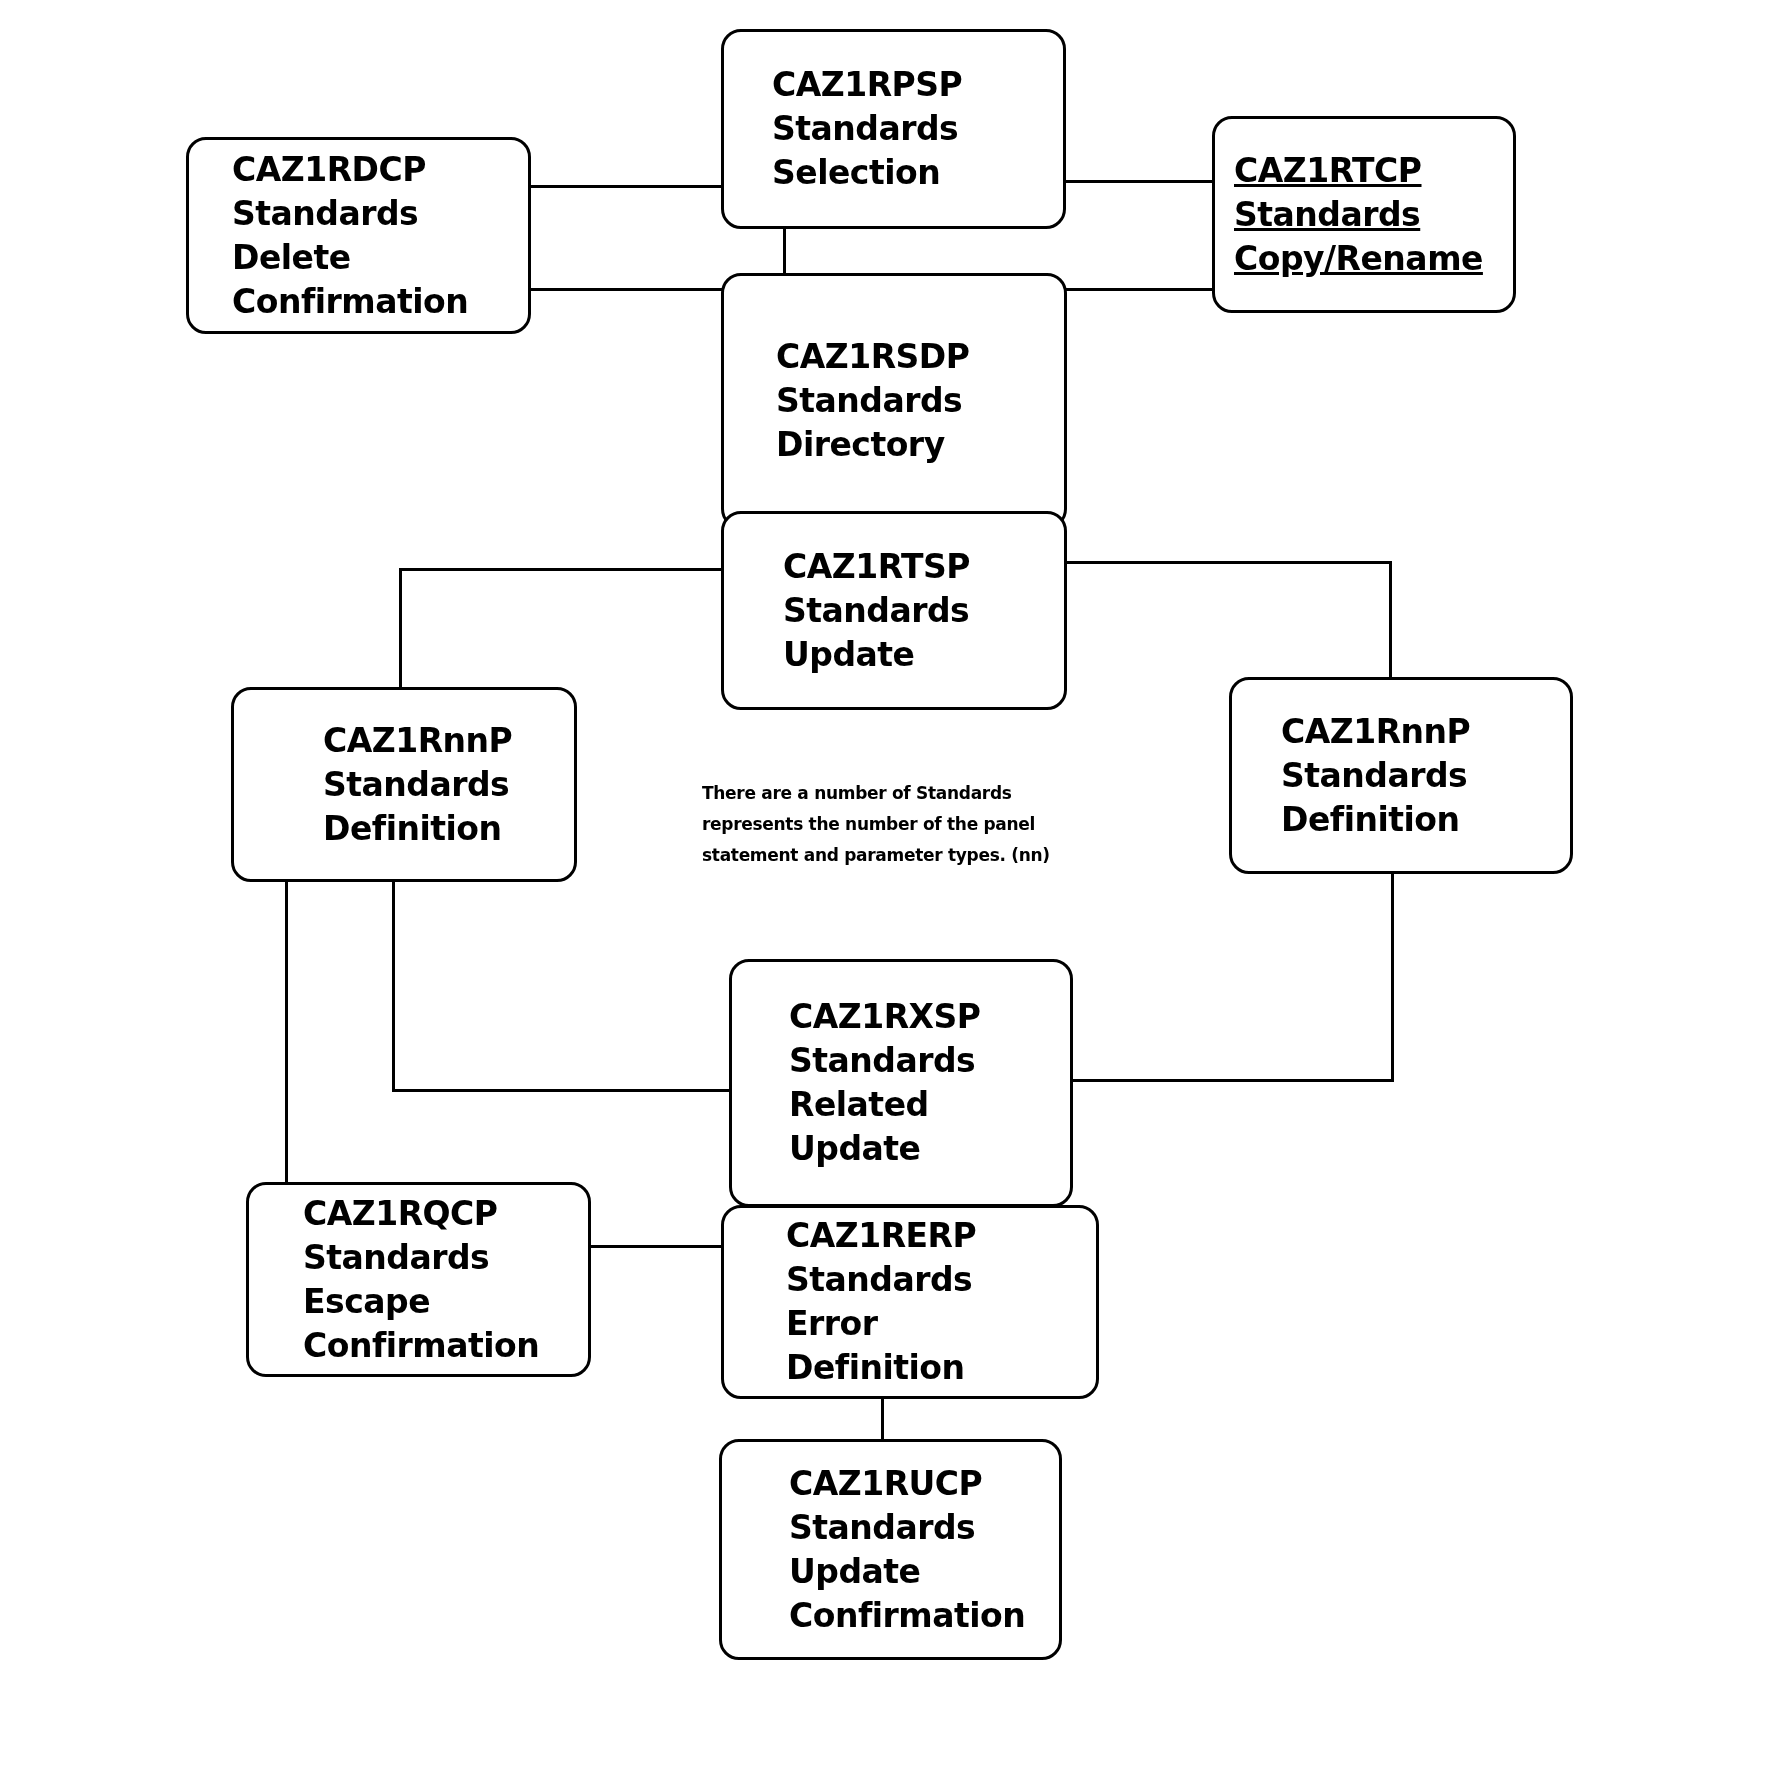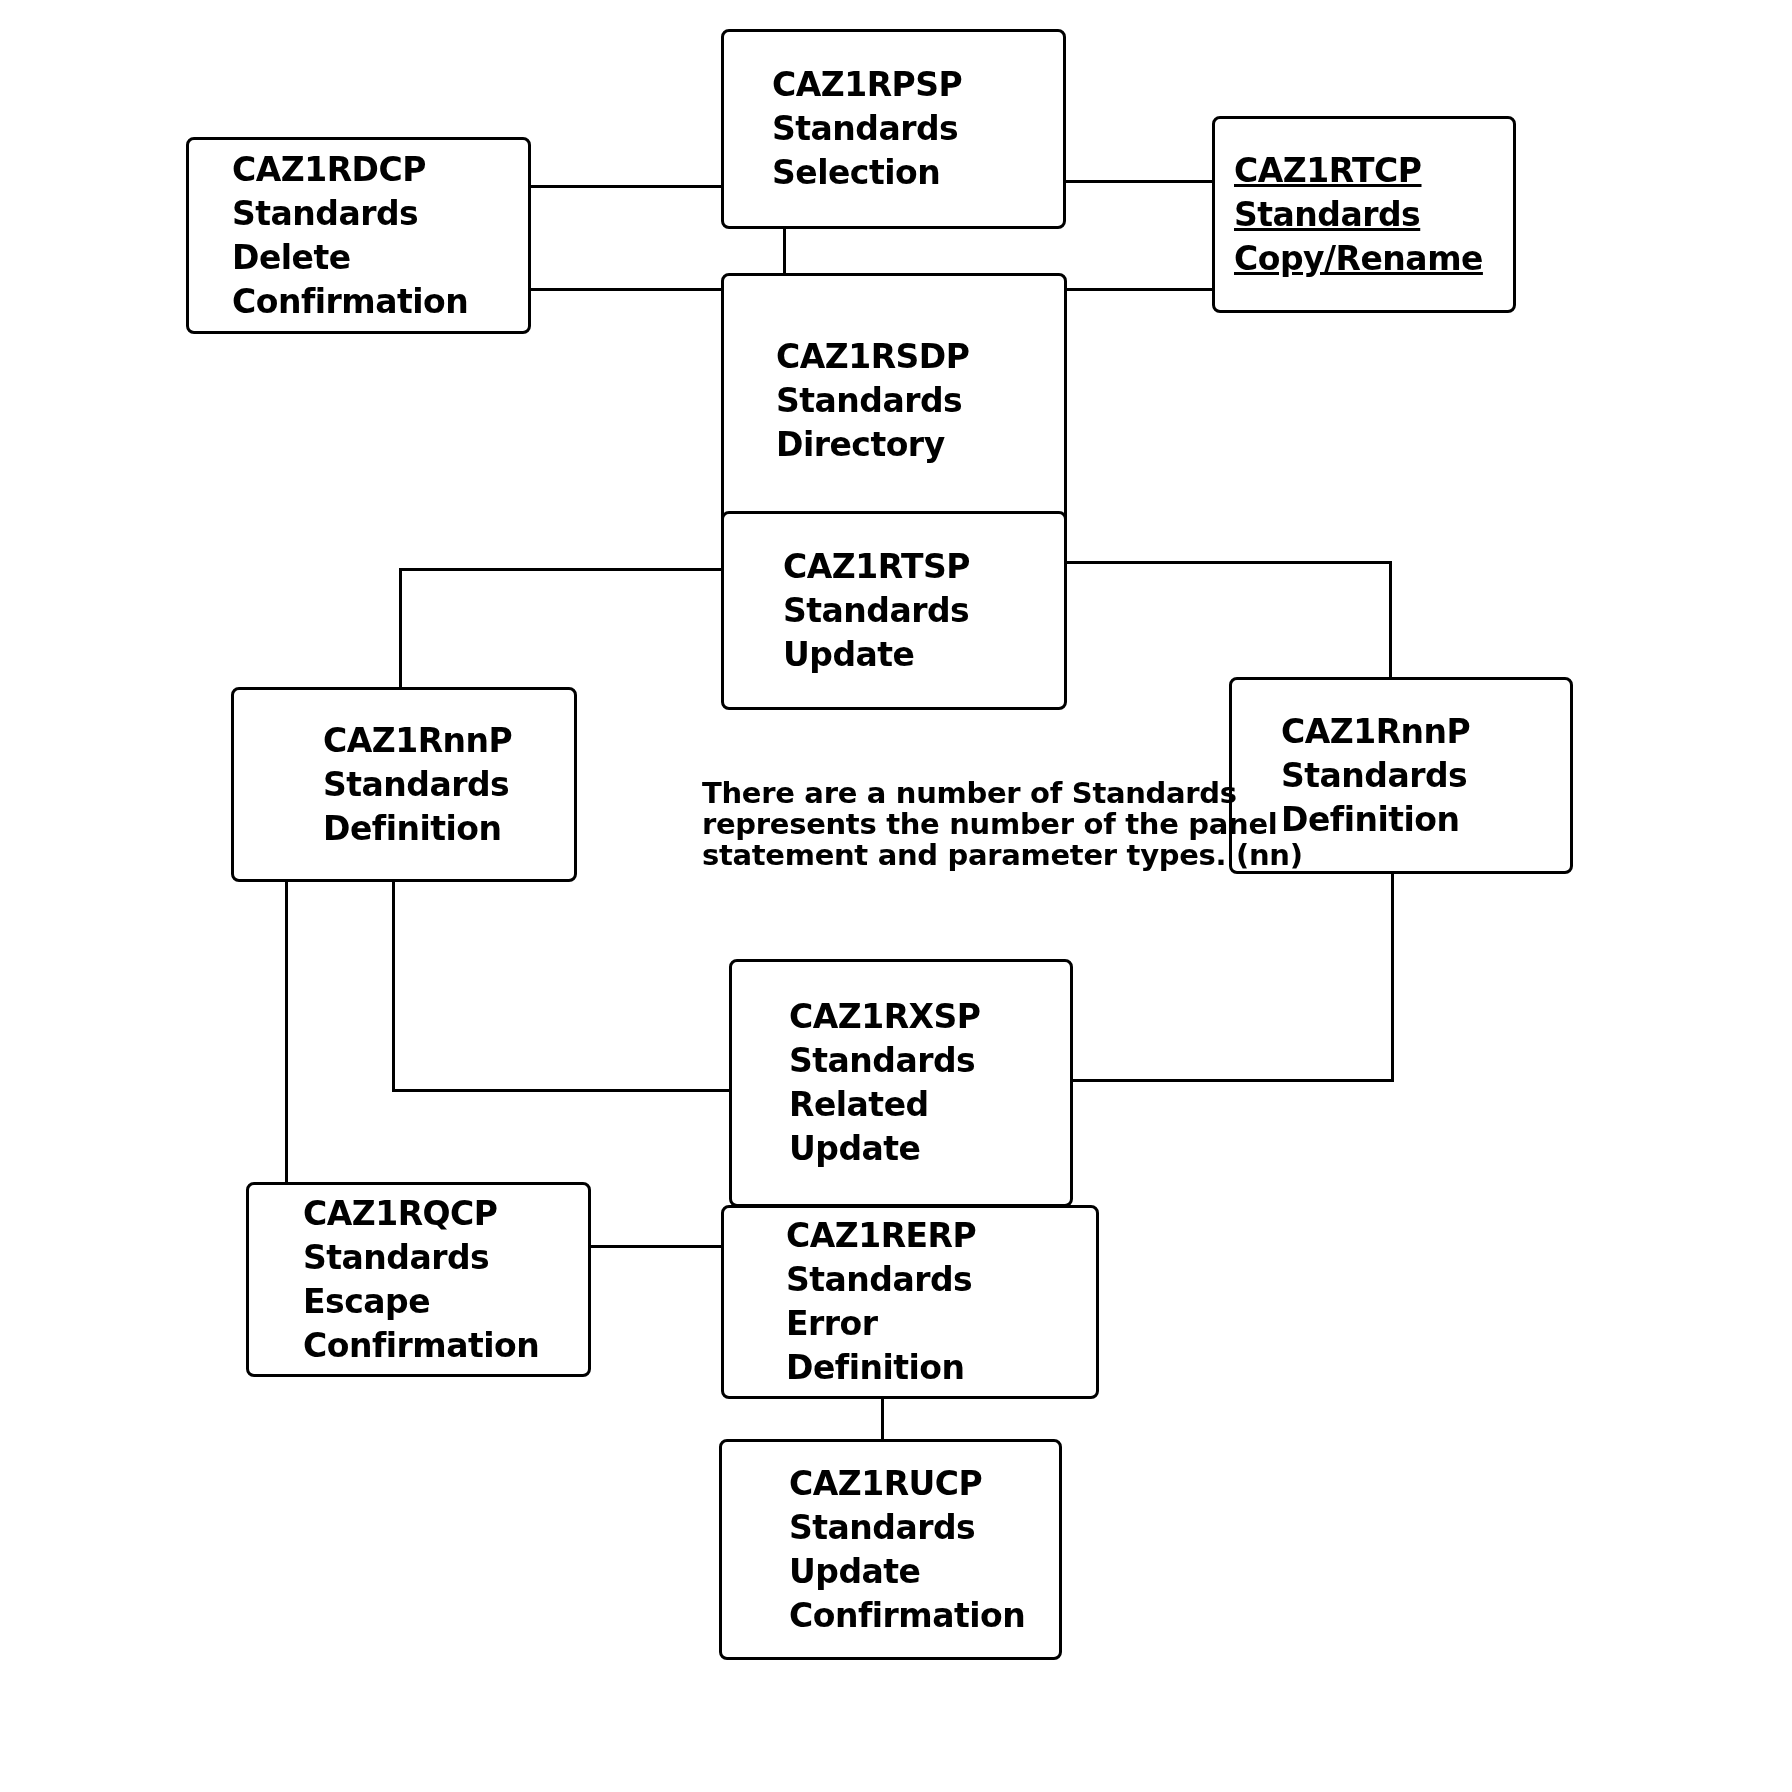--- a/index.html
+++ b/index.html
@@ -9,42 +9,42 @@
     height: 1792px;
     background: #ffffff;
     font-family: "DejaVu Sans", "Liberation Sans", sans-serif;
     overflow: hidden;
   }
   .node {
     position: absolute;
     box-sizing: border-box;
     background: #ffffff;
     border: 3px solid #000000;
-    border-radius: 8px;
+    border-radius: 20px;
     display: flex;
     flex-direction: column;
     justify-content: center;
     align-items: flex-start;
     font-weight: bold;
     font-size: 33px;
     line-height: 44px;
     letter-spacing: -0.5px;
     color: #000000;
     z-index: 2;
   }
   .node span { display: block; white-space: nowrap; }
   .edge {
     position: absolute;
     background: #000000;
     z-index: 1;
   }
   .annotation {
     position: absolute;
     font-weight: bold;
-    font-size: 29px;
+    font-size: 17px;
     line-height: 31px;
     letter-spacing: -0.3px;
     color: #000000;
     z-index: 2;
   }
   .annotation span { display: block; white-space: nowrap; }
 </style>
 </head>
 <body>
 

